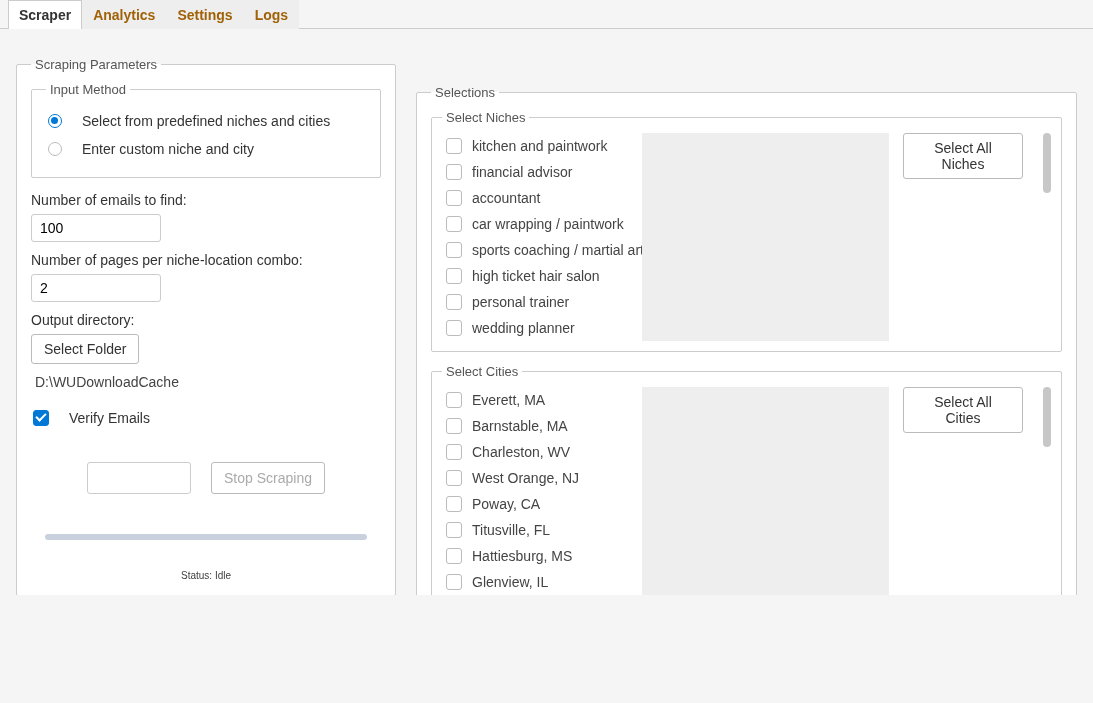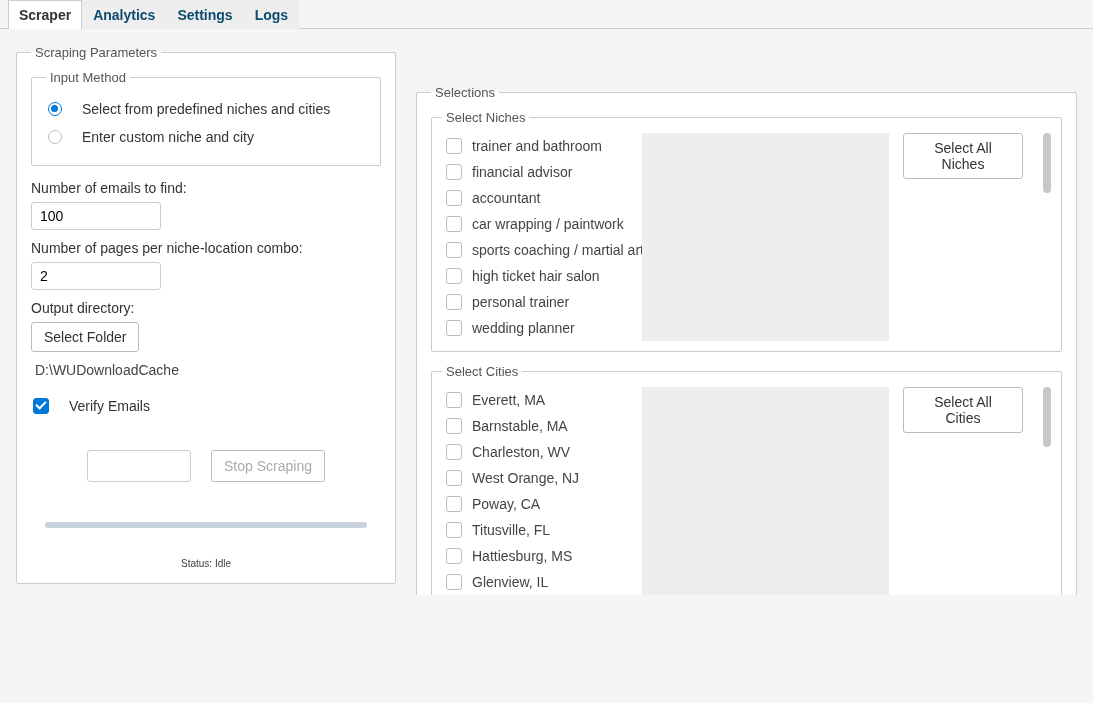--- a/index.html
+++ b/index.html
@@ -18,21 +18,21 @@
     position: relative;
   }
   .tabs {
     display: flex;
     border-bottom: 1px solid #ccc;
     background: #f5f5f5;
     padding-left: 8px;
   }
   .tab {
     padding: 6px 10px;
-    color: #0c4a6e;
+    color: #a16207;
     font-weight: 600;
     cursor: pointer;
     border: 1px solid transparent;
     border-bottom: none;
     margin-bottom: -1px;
     background: #eee;
   }
   .tab.active {
     background: #fff;
     border-color: #ccc;
@@ -53,20 +53,21 @@
   }
   legend {
     color: #555;
     font-size: 13px;
     padding: 0 4px;
   }
   .left-panel {
     width: 380px;
     display: flex;
     flex-direction: column;
+    margin-top: 12px;
   }
   .left-panel > fieldset {
     flex: 1;
   }
   .right-panel {
     flex: 1;
     display: flex;
     flex-direction: column;
   }
   .right-panel > fieldset {
@@ -303,21 +304,21 @@
     <div class="right-panel">
       <fieldset>
         <legend>Selections</legend>
 
         <fieldset class="sel-fieldset">
           <legend>Select Niches</legend>
           <div class="scroll-wrap">
             <div class="list-col" id="niches-list">
                 <div class="list-item">
                   <span class="checkbox"></span>
-                  <span>trainer and bathroom</span>
+                  <span>kitchen and paintwork</span>
                 </div>
                 <div class="list-item">
                   <span class="checkbox"></span>
                   <span>financial advisor</span>
                 </div>
                 <div class="list-item">
                   <span class="checkbox"></span>
                   <span>accountant</span>
                 </div>
                 <div class="list-item">

